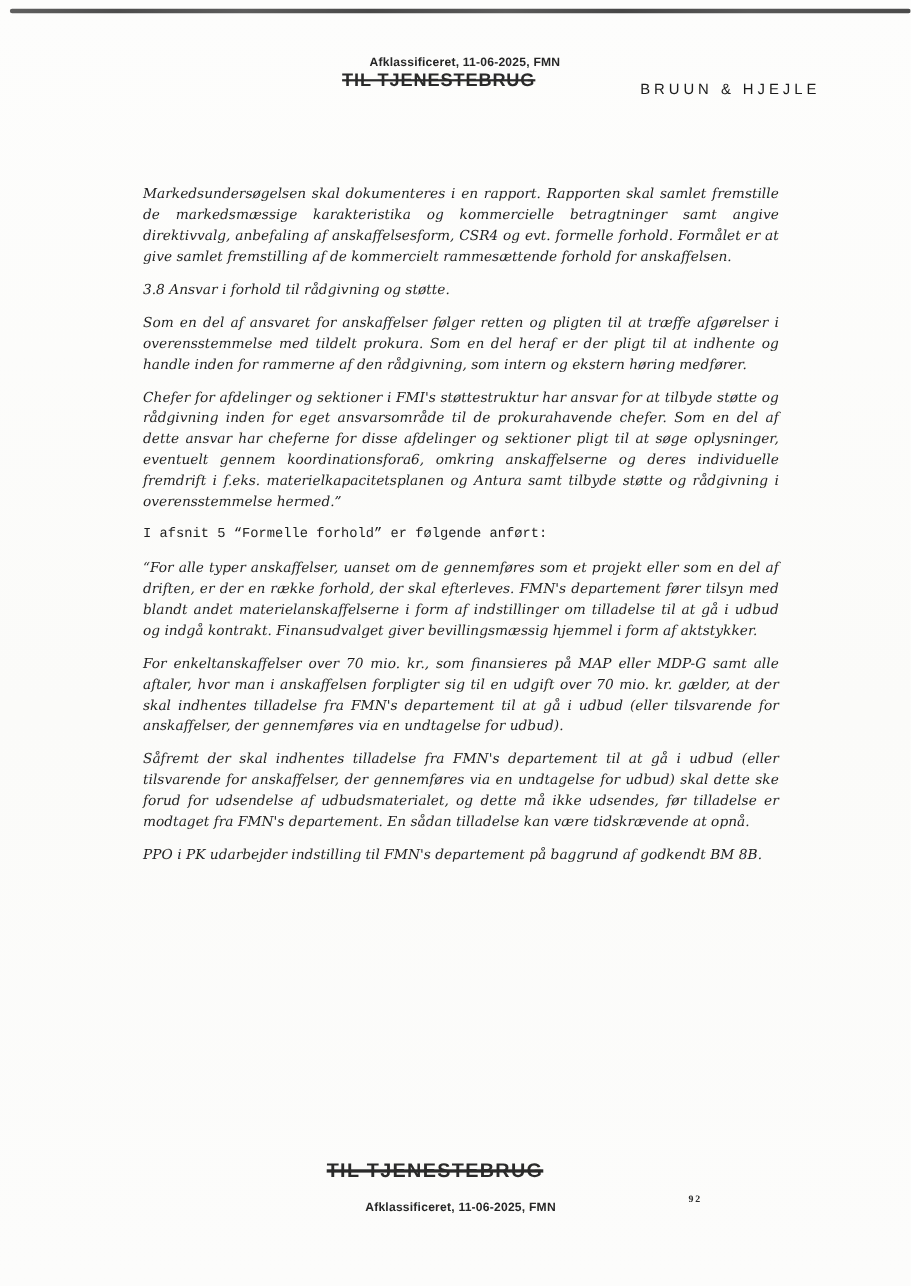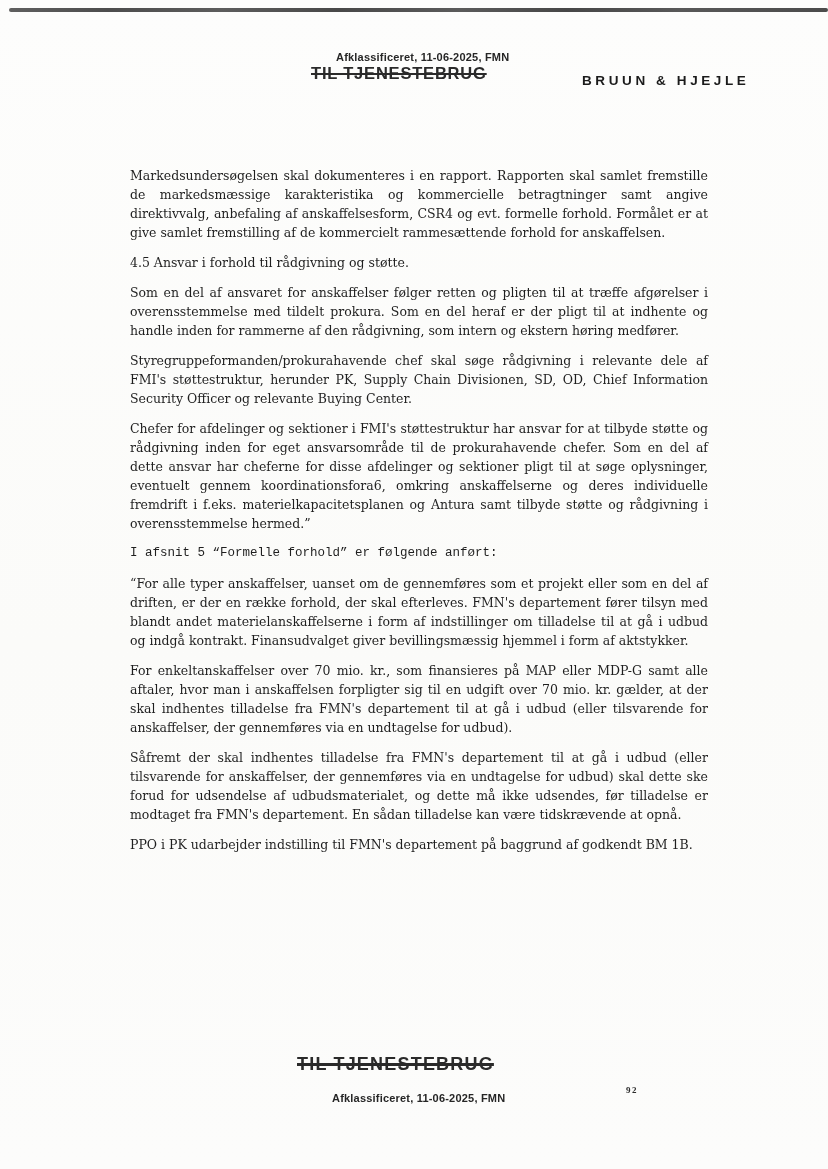--- a/index.html
+++ b/index.html
@@ -49,40 +49,40 @@
     color: #2a2a2a;
     text-decoration: line-through;
     text-decoration-thickness: 2px;
     white-space: nowrap;
   }
   .firm-logo {
     position: absolute;
     top: 73px;
     left: 582px;
     font-size: 13.5px;
-    font-weight: bold;
+    font-weight: normal;
     letter-spacing: 3.6px;
     color: #1b1b1b;
     white-space: nowrap;
   }
   .body-col {
     position: absolute;
     top: 166px;
     left: 130px;
     width: 578px;
     font-family: "DejaVu Serif", serif;
     font-size: 12.5px;
     line-height: 19px;
     color: #1f1f1f;
     text-align: justify;
   }
   .body-col p {
     margin: 0 0 11px 0;
   }
-  .body-col p.italic { }
+  .body-col p.italic { font-style: italic; }
   .body-col p.roman  { font-style: normal; font-family: Liberation Mono, monospace; }
   .ftr-stamp {
     position: absolute;
     top: 1054px;
     left: 297px;
     font-size: 18px;
     font-weight: bold;
     letter-spacing: 1.2px;
     color: #2a2a2a;
     text-decoration: line-through;
@@ -118,29 +118,28 @@
   <div class="scan-line"></div>
 
   <div class="hdr-class">Afklassificeret, 11-06-2025, FMN</div>
 
   <div class="hdr-stamp">TIL TJENESTEBRUG</div>
 
   <div class="firm-logo">BRUUN &amp; HJEJLE</div>
 
   <div class="body-col">
       <p class="italic">Markedsundersøgelsen skal dokumenteres i en rapport. Rapporten skal samlet fremstille de markedsmæssige karakteristika og kommercielle betragtninger samt angive direktivvalg, anbefaling af anskaffelsesform, CSR4 og evt. formelle forhold. Formålet er at give samlet fremstilling af de kommercielt rammesættende forhold for anskaffelsen.</p>
-      <p class="italic">4.5 Ansvar i forhold til rådgivning og støtte.</p>
+      <p class="italic">3.8 Ansvar i forhold til rådgivning og støtte.</p>
       <p class="italic">Som en del af ansvaret for anskaffelser følger retten og pligten til at træffe afgørelser i overensstemmelse med tildelt prokura. Som en del heraf er der pligt til at indhente og handle inden for rammerne af den rådgivning, som intern og ekstern høring medfører.</p>
-      <p class="italic">Styregruppeformanden/prokurahavende chef skal søge rådgivning i relevante dele af FMI's støttestruktur, herunder PK, Supply Chain Divisionen, SD, OD, Chief Information Security Officer og relevante Buying Center.</p>
       <p class="italic">Chefer for afdelinger og sektioner i FMI's støttestruktur har ansvar for at tilbyde støtte og rådgivning inden for eget ansvarsområde til de prokurahavende chefer. Som en del af dette ansvar har cheferne for disse afdelinger og sektioner pligt til at søge oplysninger, eventuelt gennem koordinationsfora6, omkring anskaffelserne og deres individuelle fremdrift i f.eks. materielkapacitetsplanen og Antura samt tilbyde støtte og rådgivning i overensstemmelse hermed.”</p>
       <p class="roman">I afsnit 5 “Formelle forhold” er følgende anført:</p>
       <p class="italic">“For alle typer anskaffelser, uanset om de gennemføres som et projekt eller som en del af driften, er der en række forhold, der skal efterleves. FMN's departement fører tilsyn med blandt andet materielanskaffelserne i form af indstillinger om tilladelse til at gå i udbud og indgå kontrakt. Finansudvalget giver bevillingsmæssig hjemmel i form af aktstykker.</p>
       <p class="italic">For enkeltanskaffelser over 70 mio. kr., som finansieres på MAP eller MDP-G samt alle aftaler, hvor man i anskaffelsen forpligter sig til en udgift over 70 mio. kr. gælder, at der skal indhentes tilladelse fra FMN's departement til at gå i udbud (eller tilsvarende for anskaffelser, der gennemføres via en undtagelse for udbud).</p>
       <p class="italic">Såfremt der skal indhentes tilladelse fra FMN's departement til at gå i udbud (eller tilsvarende for anskaffelser, der gennemføres via en undtagelse for udbud) skal dette ske forud for udsendelse af udbudsmaterialet, og dette må ikke udsendes, før tilladelse er modtaget fra FMN's departement. En sådan tilladelse kan være tidskrævende at opnå.</p>
-      <p class="italic">PPO i PK udarbejder indstilling til FMN's departement på baggrund af godkendt BM 1B.</p>
+      <p class="italic">PPO i PK udarbejder indstilling til FMN's departement på baggrund af godkendt BM 8B.</p>
     </div>
 
   <div class="ftr-stamp">TIL TJENESTEBRUG</div>
 
   <div class="ftr-class">Afklassificeret, 11-06-2025, FMN</div>
 
   <div class="page-num">92</div>
 
 </div>
 

